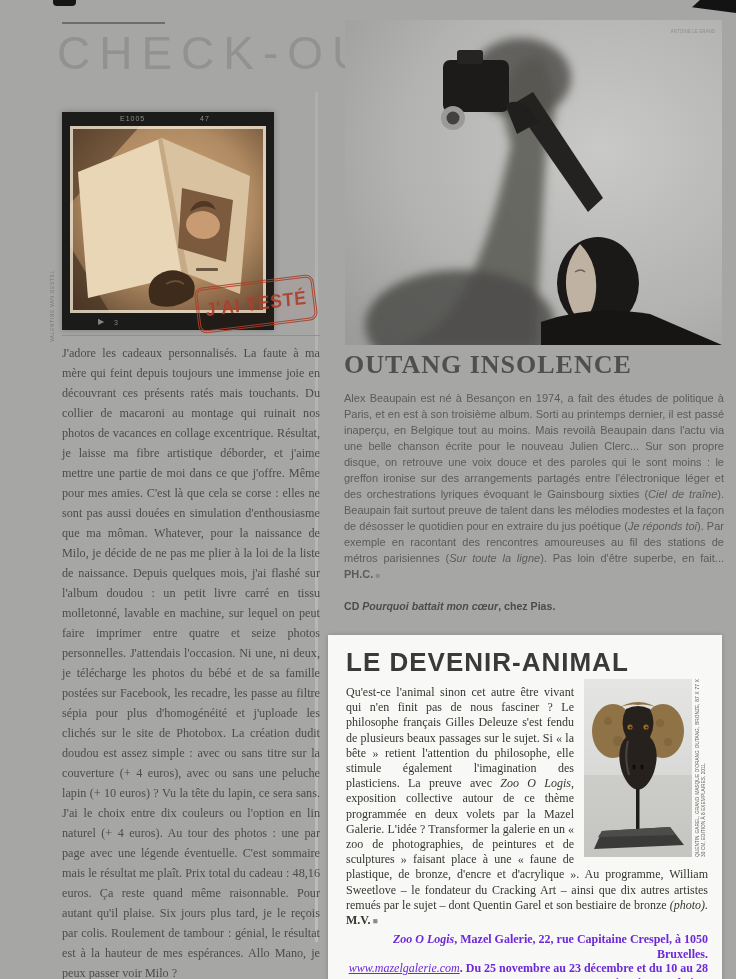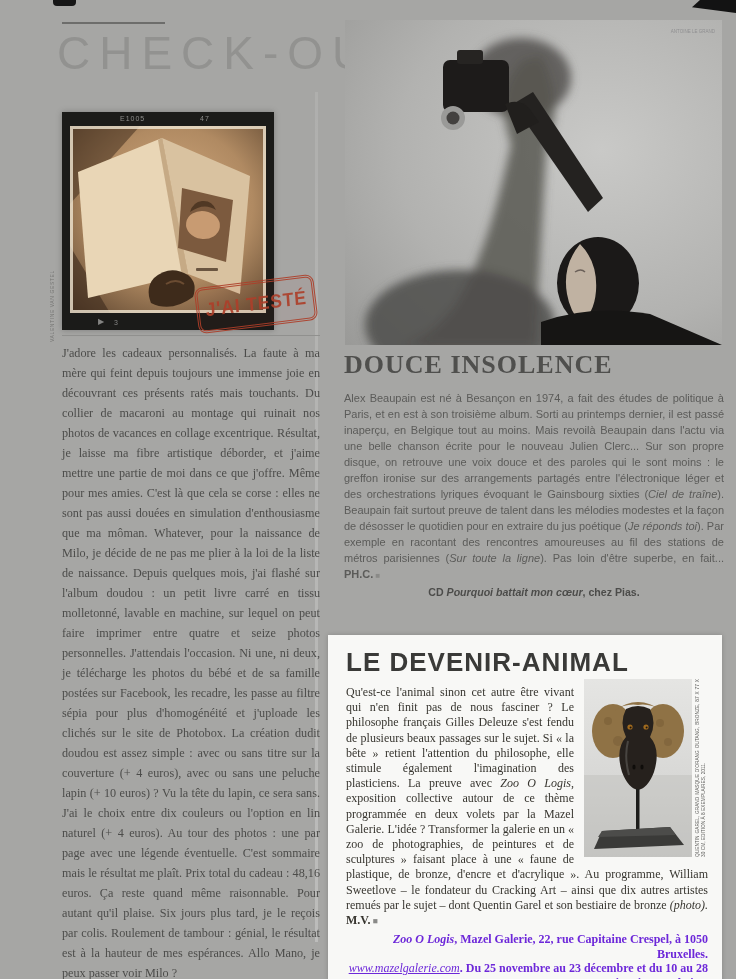--- a/index.html
+++ b/index.html
@@ -48,22 +48,22 @@
   .ld .byline{margin-top:1px;text-align:right;font-weight:700;font-size:12.2px;color:#44443f;padding-right:2px;}
   .ld .foot{margin-top:1px;font-size:11.8px;line-height:14px;color:#45433f;}
   
   .bphoto{position:absolute;left:345px;top:20px;width:377px;height:325px;overflow:hidden;}
   
   .di{position:absolute;left:344px;top:350px;width:380px;}
   .di h2{margin:0;font-family:"Liberation Serif",serif;font-weight:700;font-size:26px;
     letter-spacing:1px;color:#4f4f4d;}
   .di .body{margin-top:10px;font-family:"Liberation Sans",sans-serif;font-size:11px;
     line-height:16px;text-align:justify;color:#5b5b59;}
-  .di .cd{margin-top:2px;font-family:"Liberation Sans",sans-serif;font-weight:700;
-    font-size:10.6px;color:#4c4c4a;text-align:center;}
+  .di .cd{margin-top:16px;font-family:"Liberation Sans",sans-serif;font-weight:700;
+    font-size:10.6px;color:#4c4c4a;}
   
   .wb{position:absolute;left:328px;top:635px;width:394px;height:412px;background:#f8f8f6;
     box-shadow:0 0 5px rgba(0,0,0,.18);}
   .wb h2{position:absolute;left:18px;top:12px;margin:0;font-family:"Liberation Sans",sans-serif;
     font-weight:700;font-size:26px;letter-spacing:1px;color:#3a3a38;}
   .wb .flow{position:absolute;left:18px;top:50px;width:362px;font-size:12px;line-height:15.2px;
     text-align:justify;color:#37352f;}
   .wb .fig{float:right;width:124px;height:178px;margin:-6px 0 6px 10px;position:relative;}
   .wb .fig .pic{position:absolute;left:0;top:0;width:108px;height:178px;}
   .wb .fig .cap{position:absolute;right:0;top:0;width:13px;height:178px;
@@ -159,21 +159,21 @@
       <path d="M160,84 q14,-6 24,4 l10,14 -22,12 z" fill="#211f1d"></path>
       <ellipse cx="253" cy="263" rx="41" ry="46" fill="#1b1918"></ellipse>
       <path d="M235,224 q-18,22 -13,50 q3,17 13,28 q14,-7 16,-31 q2,-29 -16,-47z" fill="#c0b2a2"></path>
       <path d="M230,252 q6,-4 10,0" stroke="#6b6059" stroke-width="1.5" fill="none"></path>
       <path d="M196,302 Q245,284 305,294 L377,325 L196,325 z" fill="#161514"></path>
       <text x="370" y="13" text-anchor="end" font-family="Liberation Sans, sans-serif" font-size="4.5" fill="#8b8b8d" opacity=".9">ANTOINE LE GRAND</text>
     </svg>
   </div>
 
   <div class="di">
-    <h2>DOUCE INSOLENCE</h2>
+    <h2>OUTANG INSOLENCE</h2>
     <div class="body"><span>Alex Beaupain est né à Besançon en 1974, a fait des études de politique à Paris, et en est à son troisième album. Sorti au printemps dernier, il est passé inaperçu, en Belgique tout au moins. Mais revoilà Beaupain dans l'actu via une belle chanson écrite pour le nouveau Julien Clerc... Sur son propre disque, on retrouve une voix douce et des paroles qui le sont moins : le greffon ironise sur des arrangements partagés entre l'électronique léger et des orchestrations lyriques évoquant le Gainsbourg sixties (</span><span style="font-style: italic;">Ciel de traîne</span><span>). Beaupain fait surtout preuve de talent dans les mélodies modestes et la façon de désosser le quotidien pour en extraire du jus poétique (</span><span style="font-style: italic;">Je réponds toi</span><span>). Par exemple en racontant des rencontres amoureuses au fil des stations de métros parisiennes (</span><span style="font-style: italic;">Sur toute la ligne</span><span>). Pas loin d'être superbe, en fait... </span><span style="font-weight: 700;">PH.C.</span><span style="font-size: 0.72em; color: rgb(138, 138, 136);"> ■</span></div>
     <div class="cd"><span>CD </span><span style="font-style: italic;">Pourquoi battait mon cœur</span><span>, chez Pias.</span></div>
   </div>
 
   <div class="wb">
     <h2>LE DEVENIR-ANIMAL</h2>
     <div class="flow">
       <div class="fig">
         <div class="pic">
           <svg width="108" height="178" viewBox="0 0 108 178">

